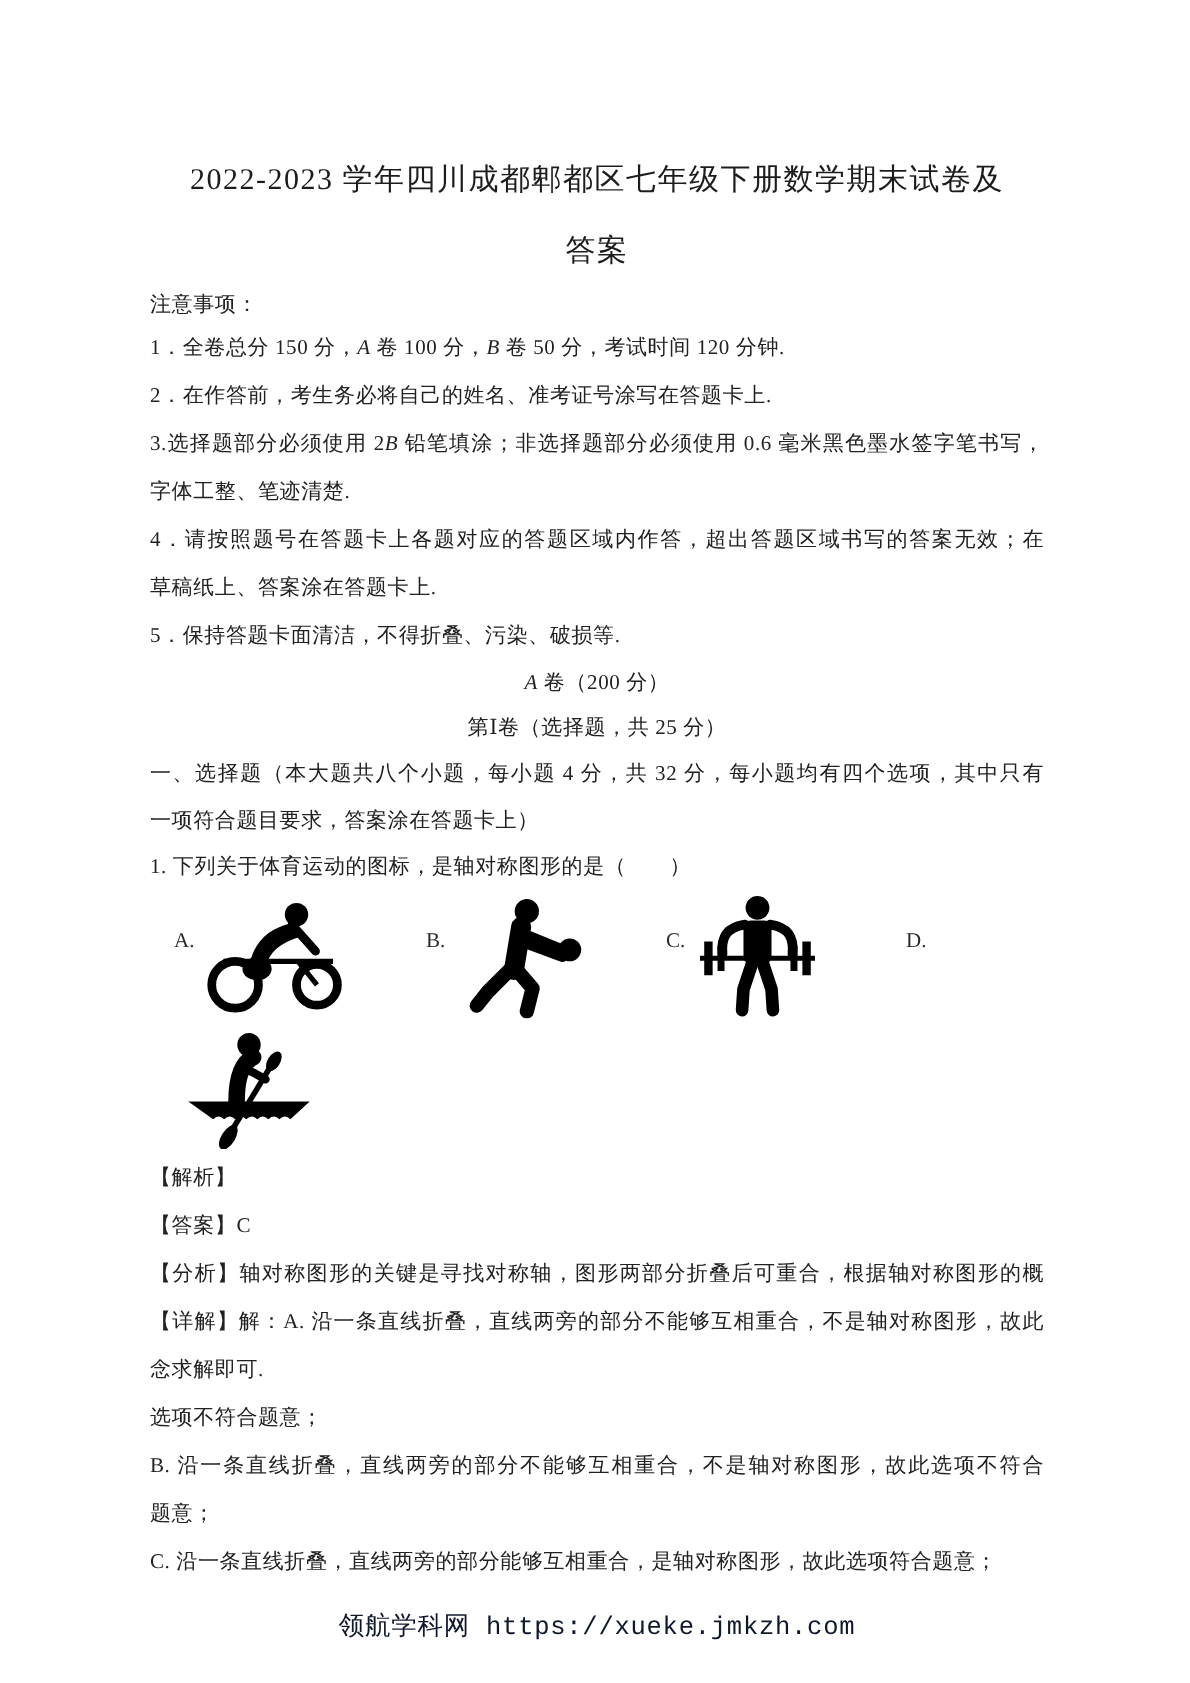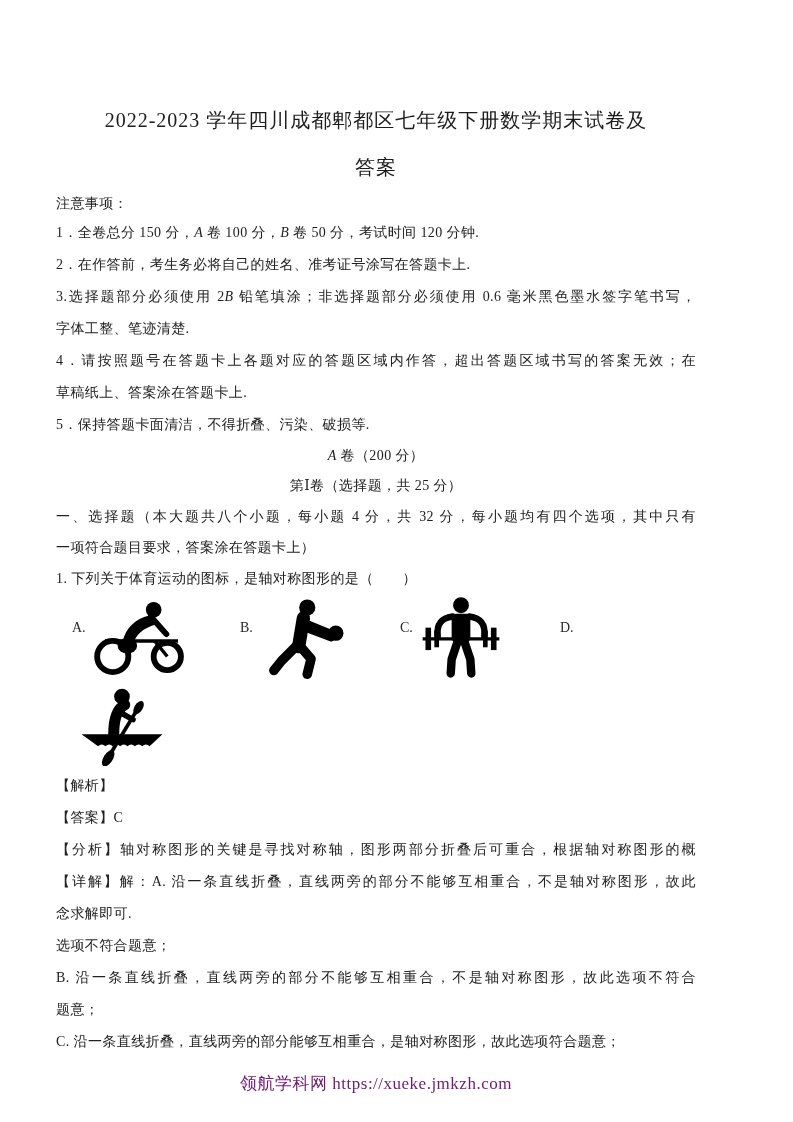--- a/index.html
+++ b/index.html
@@ -1,19 +1,19 @@
 <!DOCTYPE html>
 <html><head>
 <meta charset="utf-8">
 <style>
   html,body{margin:0;padding:0;}
   body{width:793px;height:1122px;background:#ffffff;overflow:hidden;}
   .page{
     box-sizing:border-box;width:793px;height:1122px;
-    padding:97px 97px 0 56px;
+    padding:97px 97px 0 100px;
     font-family:"Liberation Serif","DejaVu Serif",serif;
     color:#212121;
   }
   .title{margin:0;font-size:20px;font-weight:400;text-align:center;color:#1c1c1c;}
   .title .tl{display:block;line-height:47px;letter-spacing:1px;}
   .line{font-size:14px;line-height:32px;letter-spacing:0.4px;}
   .line.heading{line-height:26px;}
   .line.sec{line-height:30px;text-align:center;}
   .line.q{line-height:31px;}
   .fill{text-align:justify;text-align-last:justify;}
@@ -23,22 +23,22 @@
   .opt-label{position:absolute;top:26px;font-size:14px;line-height:16px;color:#2a2a2a;}
   .fa{left:16px;} .fb{left:184px;} .fc{left:344px;} .fd{left:504px;}
   .pict{position:absolute;display:block;}
   .p-bike{left:36px;top:6px;}
   .p-volley{left:212px;top:3px;}
   .p-weight{left:362px;top:1px;}
   .p-row{left:20px;top:0;}
   .pict svg{display:block;}
   .footer{
     margin-top:14px;text-align:center;
-    font-family:Liberation Serif, serif;
-    font-size:17px;color:#701a75;letter-spacing:0.5px;
+    font-family:Liberation Mono, monospace;
+    font-size:17px;color:#0f172a;letter-spacing:0.5px;
   }
 </style>
 </head>
 <body>
 
 <div class="page">
 
   <h1 class="title">
     <span class="tl">2022-2023 学年四川成都郫都区七年级下册数学期末试卷及</span>
     <span class="tl">答案</span>

